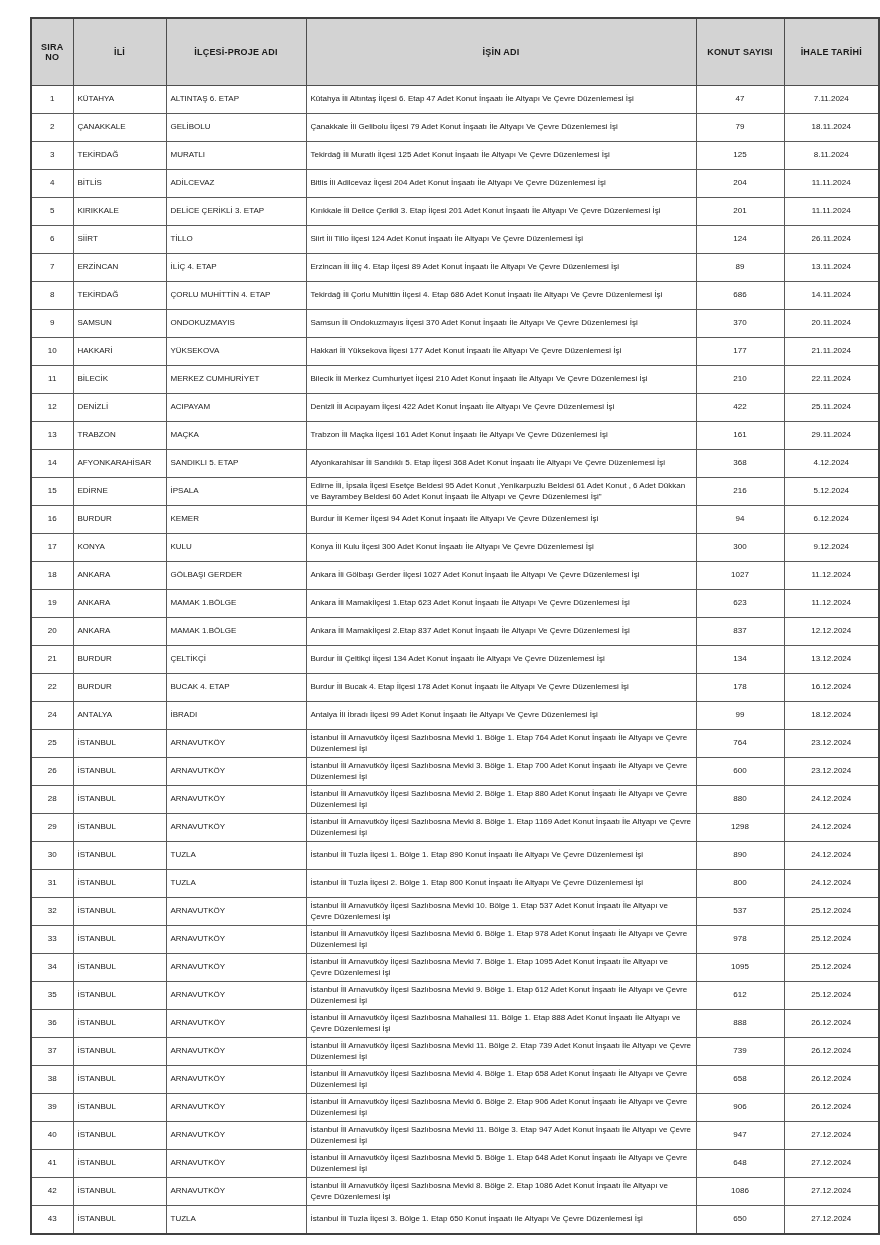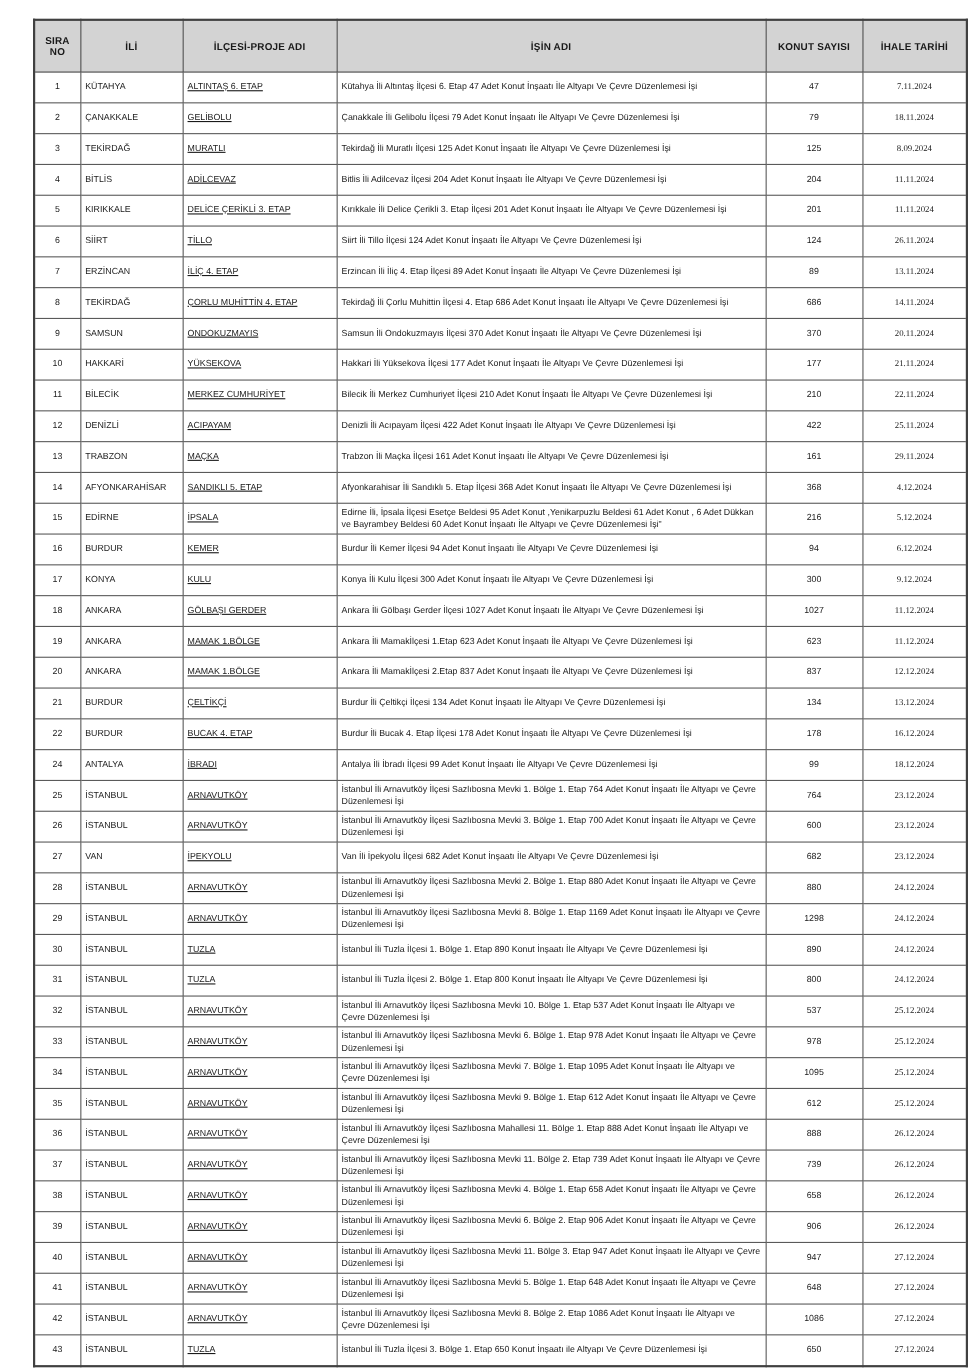--- a/index.html
+++ b/index.html
@@ -36,44 +36,44 @@
   col.c-tarih { width: 95px; }
 
   table.tenders th {
     height: 38px;
     background: #d3d3d3;
     border: 1px solid #4d4d4d;
     font-size: 9px;
     font-weight: bold;
     text-align: center;
     vertical-align: middle;
-    padding: 4px 3px;
+    padding: 14px 3px;
     letter-spacing: 0.2px;
   }
   table.tenders td {
     height: 23px;
     border: 1px solid #5a5a5a;
     font-size: 8px;
     vertical-align: middle;
     padding: 2px 4px;
     background: #ffffff;
     line-height: 1.35;
   }
   td.cell-no    { text-align: center; font-size: 8.5px; }
   td.cell-il    { text-align: left; margin-left: 32px; }
-  td.cell-ilce  { text-align: left; text-decoration: underline; }
+  td.cell-ilce  { text-align: left; }
   td.cell-is    { text-align: left; padding-left: 6px; }
   td.cell-konut {
     text-align: center;
     font-size: 8.5px;
     background: #e2efda;
     border-left: 2px solid #404040;
     border-right: 2px solid #404040;
   }
-  td.cell-tarih { text-align: center; font-size: 8.5px; font-family: Liberation Serif, serif; }
+  td.cell-tarih { text-align: center; font-size: 8.5px; }
 
   th.head-konut {
     border-left: 2px solid #404040;
     border-right: 2px solid #404040;
   }
 </style>
 </head>
 <body>
 
 <div class="page">
@@ -113,21 +113,21 @@
     <td class="cell-is">Çanakkale İli Gelibolu İlçesi 79 Adet Konut İnşaatı İle Altyapı Ve Çevre Düzenlemesi İşi</td>
     <td class="cell-konut">79</td>
     <td class="cell-tarih">18.11.2024</td>
   </tr>
           <tr>
     <td class="cell-no">3</td>
     <td class="cell-il">TEKİRDAĞ</td>
     <td class="cell-ilce">MURATLI</td>
     <td class="cell-is">Tekirdağ İli Muratlı İlçesi 125 Adet Konut İnşaatı İle Altyapı Ve Çevre Düzenlemesi İşi</td>
     <td class="cell-konut">125</td>
-    <td class="cell-tarih">8.09.2024</td>
+    <td class="cell-tarih">8.11.2024</td>
   </tr>
           <tr>
     <td class="cell-no">4</td>
     <td class="cell-il">BİTLİS</td>
     <td class="cell-ilce">ADİLCEVAZ</td>
     <td class="cell-is">Bitlis İli Adilcevaz İlçesi 204 Adet Konut İnşaatı İle Altyapı Ve Çevre Düzenlemesi İşi</td>
     <td class="cell-konut">204</td>
     <td class="cell-tarih">11.11.2024</td>
   </tr>
           <tr>
@@ -292,28 +292,20 @@
   </tr>
           <tr>
     <td class="cell-no">26</td>
     <td class="cell-il">İSTANBUL</td>
     <td class="cell-ilce">ARNAVUTKÖY</td>
     <td class="cell-is">İstanbul İli Arnavutköy İlçesi Sazlıbosna Mevki 3. Bölge 1. Etap 700 Adet Konut İnşaatı İle Altyapı ve Çevre Düzenlemesi İşi</td>
     <td class="cell-konut">600</td>
     <td class="cell-tarih">23.12.2024</td>
   </tr>
           <tr>
-    <td class="cell-no">27</td>
-    <td class="cell-il">VAN</td>
-    <td class="cell-ilce">İPEKYOLU</td>
-    <td class="cell-is">Van İli İpekyolu İlçesi 682 Adet Konut İnşaatı İle Altyapı Ve Çevre Düzenlemesi İşi</td>
-    <td class="cell-konut">682</td>
-    <td class="cell-tarih">23.12.2024</td>
-  </tr>
-          <tr>
     <td class="cell-no">28</td>
     <td class="cell-il">İSTANBUL</td>
     <td class="cell-ilce">ARNAVUTKÖY</td>
     <td class="cell-is">İstanbul İli Arnavutköy İlçesi Sazlıbosna Mevki 2. Bölge 1. Etap 880 Adet Konut İnşaatı İle Altyapı ve Çevre Düzenlemesi İşi</td>
     <td class="cell-konut">880</td>
     <td class="cell-tarih">24.12.2024</td>
   </tr>
           <tr>
     <td class="cell-no">29</td>
     <td class="cell-il">İSTANBUL</td>

